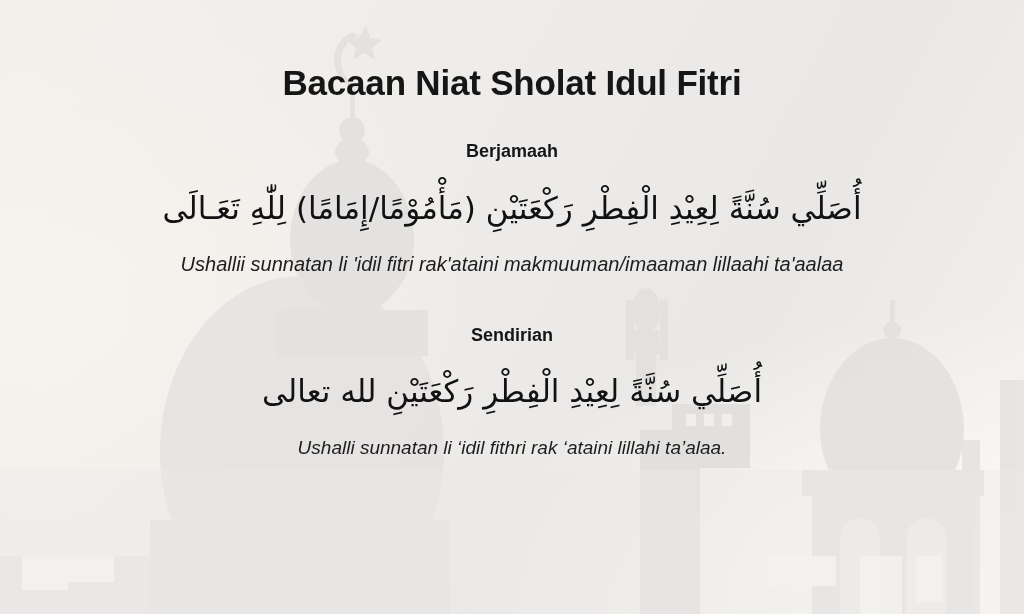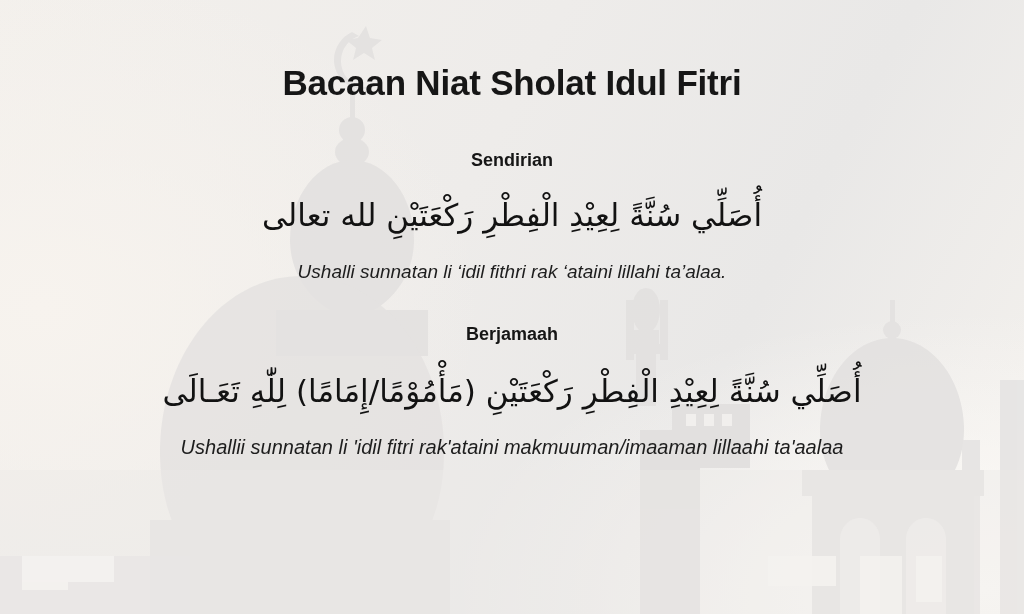--- a/index.html
+++ b/index.html
@@ -193,26 +193,26 @@
       </g>
 
       <rect x="0" y="470" width="1024" height="144" fill="#eceae8" opacity="0.42"></rect>
     </svg>
   </div>
 
   <div class="content">
 
     <h1 class="title">Bacaan Niat Sholat Idul Fitri</h1>
 
+    <div class="section section-berjamaah">
+      <h2 class="section-label">Berjamaah</h2>
+      <p class="arabic arabic-berjamaah" lang="ar">أُصَلِّي سُنَّةً لِعِيْدِ الْفِطْرِ رَكْعَتَيْنِ (مَأْمُوْمًا/إِمَامًا) لِلّٰهِ تَعَـالَى</p>
+      <p class="translit translit-berjamaah">Ushallii sunnatan li 'idil fitri rak'ataini makmuuman/imaaman lillaahi ta'aalaa</p>
+    </div>
+
     <div class="section section-sendirian">
       <h2 class="section-label">Sendirian</h2>
       <p class="arabic arabic-sendirian" lang="ar">أُصَلِّي سُنَّةً لِعِيْدِ الْفِطْرِ رَكْعَتَيْنِ لله تعالى</p>
       <p class="translit translit-sendirian">Ushalli sunnatan li ‘idil fithri rak ‘ataini lillahi ta’alaa.</p>
     </div>
 
-    <div class="section section-berjamaah">
-      <h2 class="section-label">Berjamaah</h2>
-      <p class="arabic arabic-berjamaah" lang="ar">أُصَلِّي سُنَّةً لِعِيْدِ الْفِطْرِ رَكْعَتَيْنِ (مَأْمُوْمًا/إِمَامًا) لِلّٰهِ تَعَـالَى</p>
-      <p class="translit translit-berjamaah">Ushallii sunnatan li 'idil fitri rak'ataini makmuuman/imaaman lillaahi ta'aalaa</p>
-    </div>
-
   </div>
 </div>
 
 </body></html>

